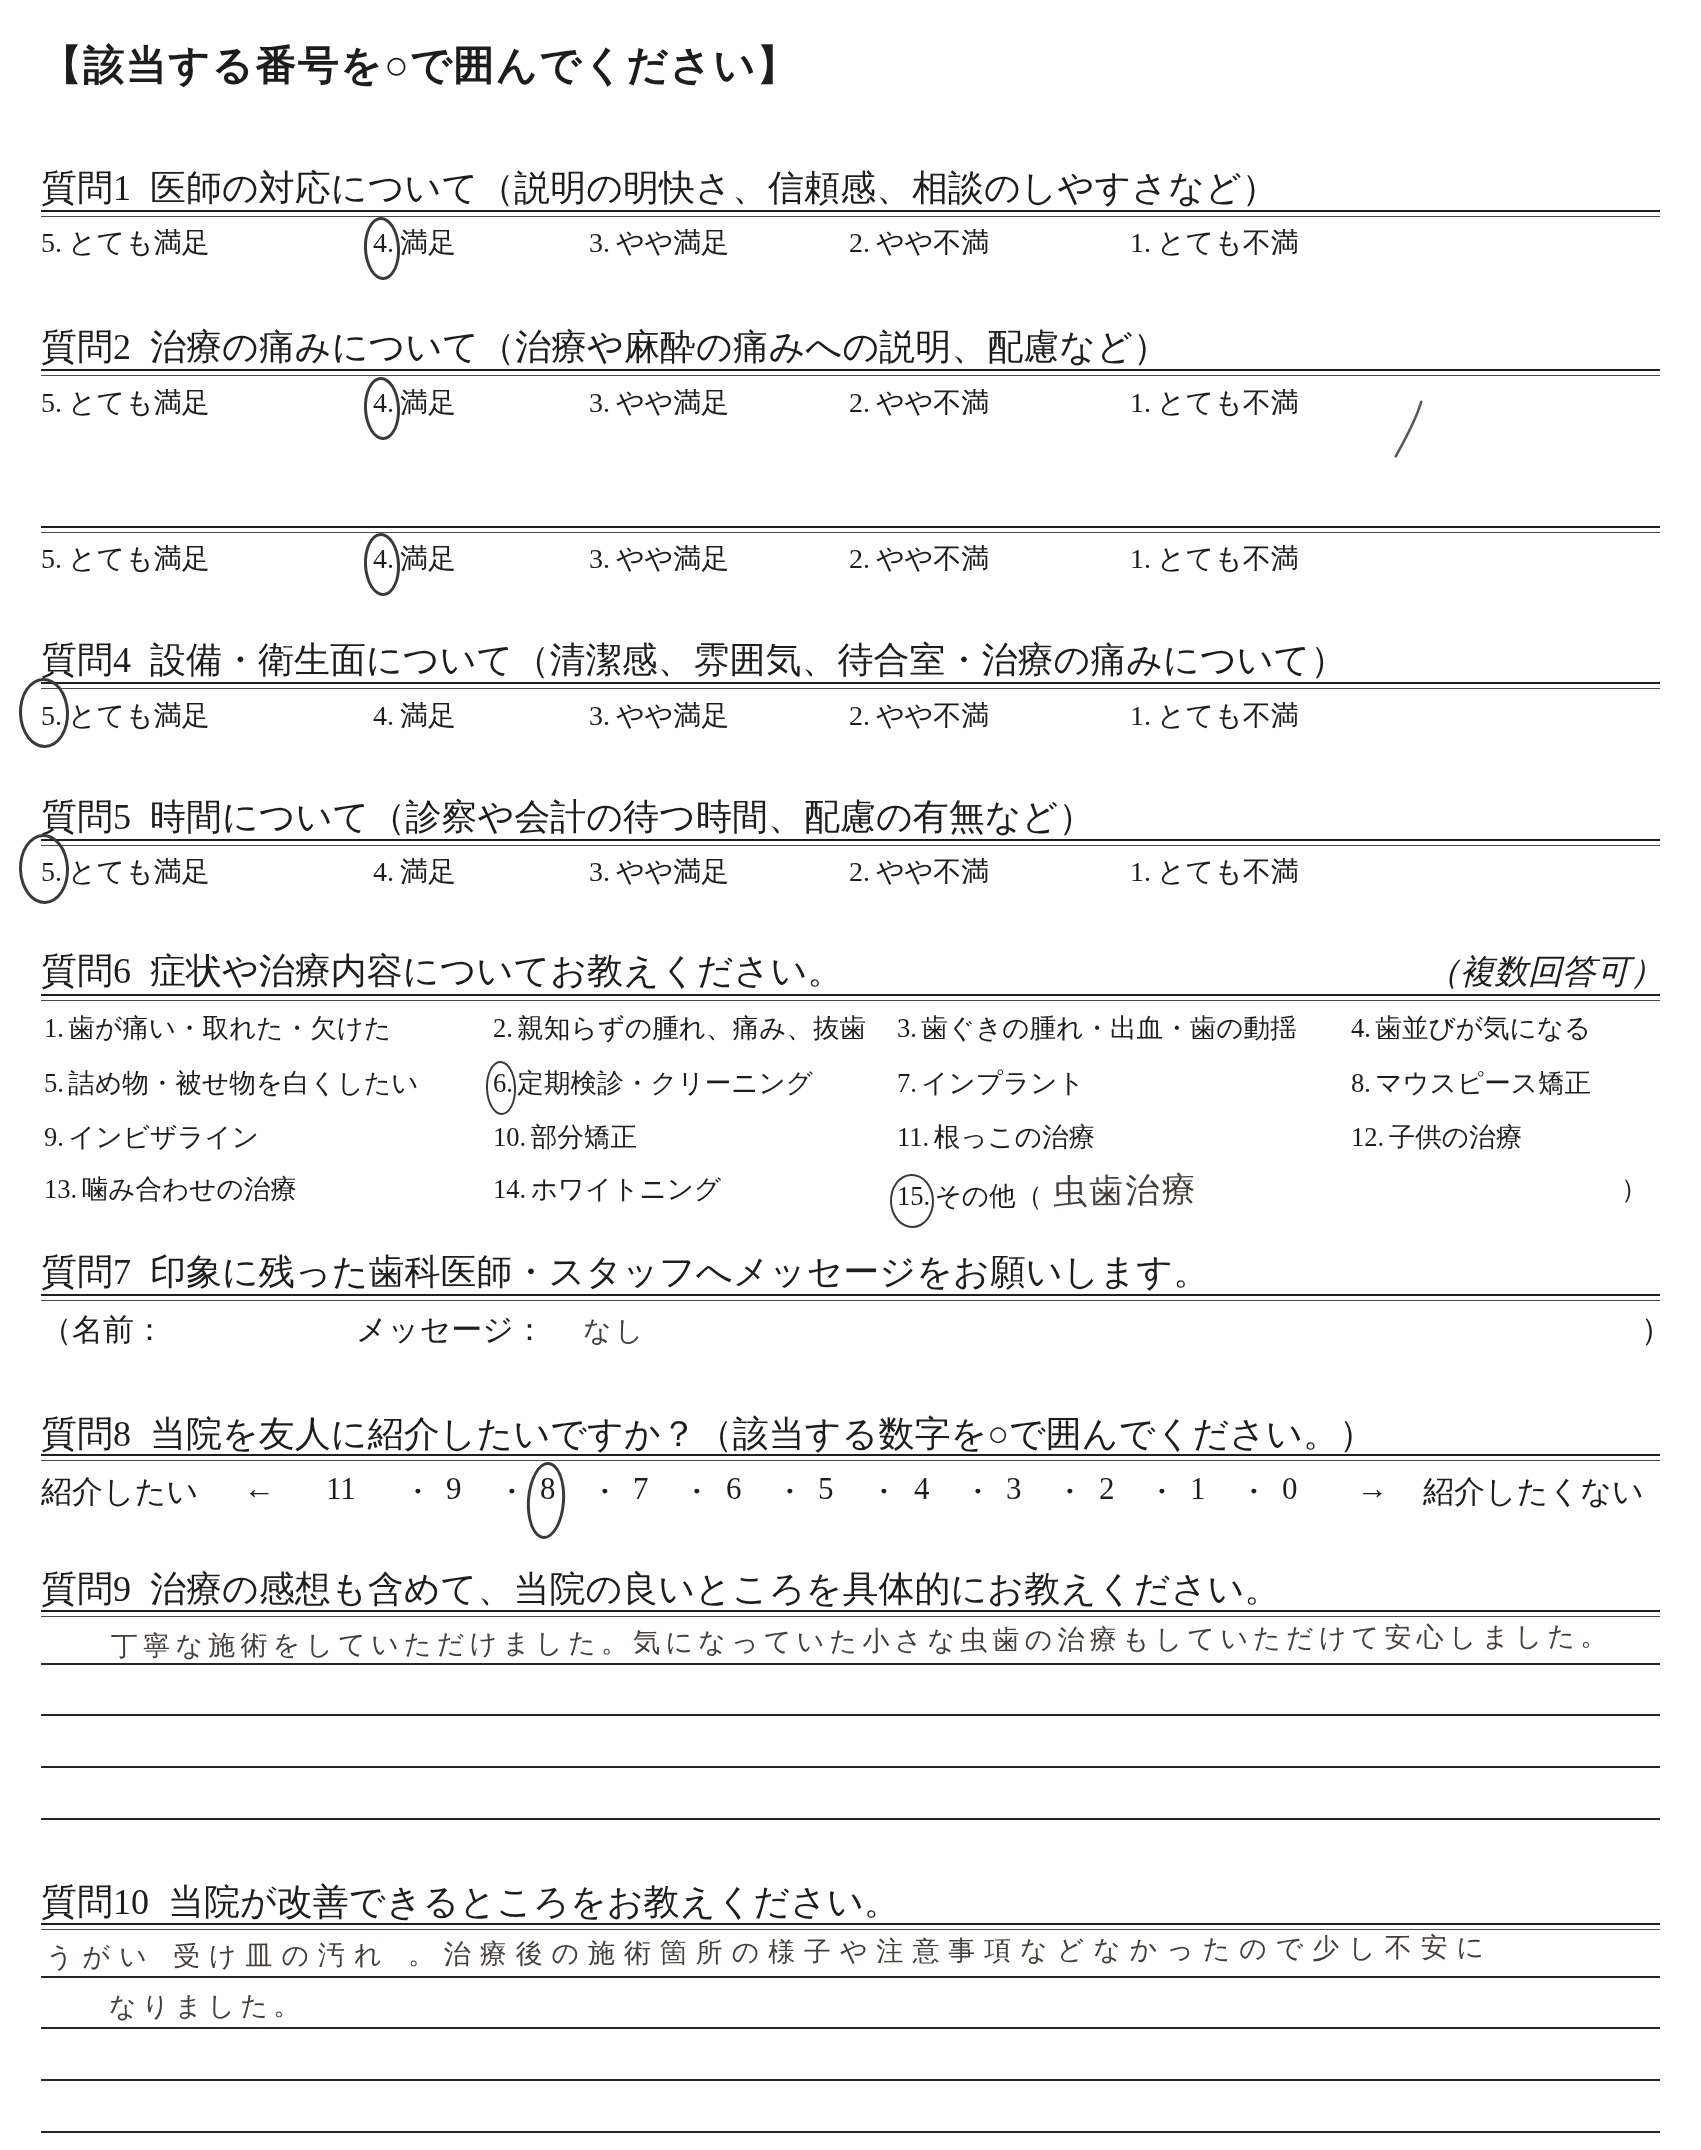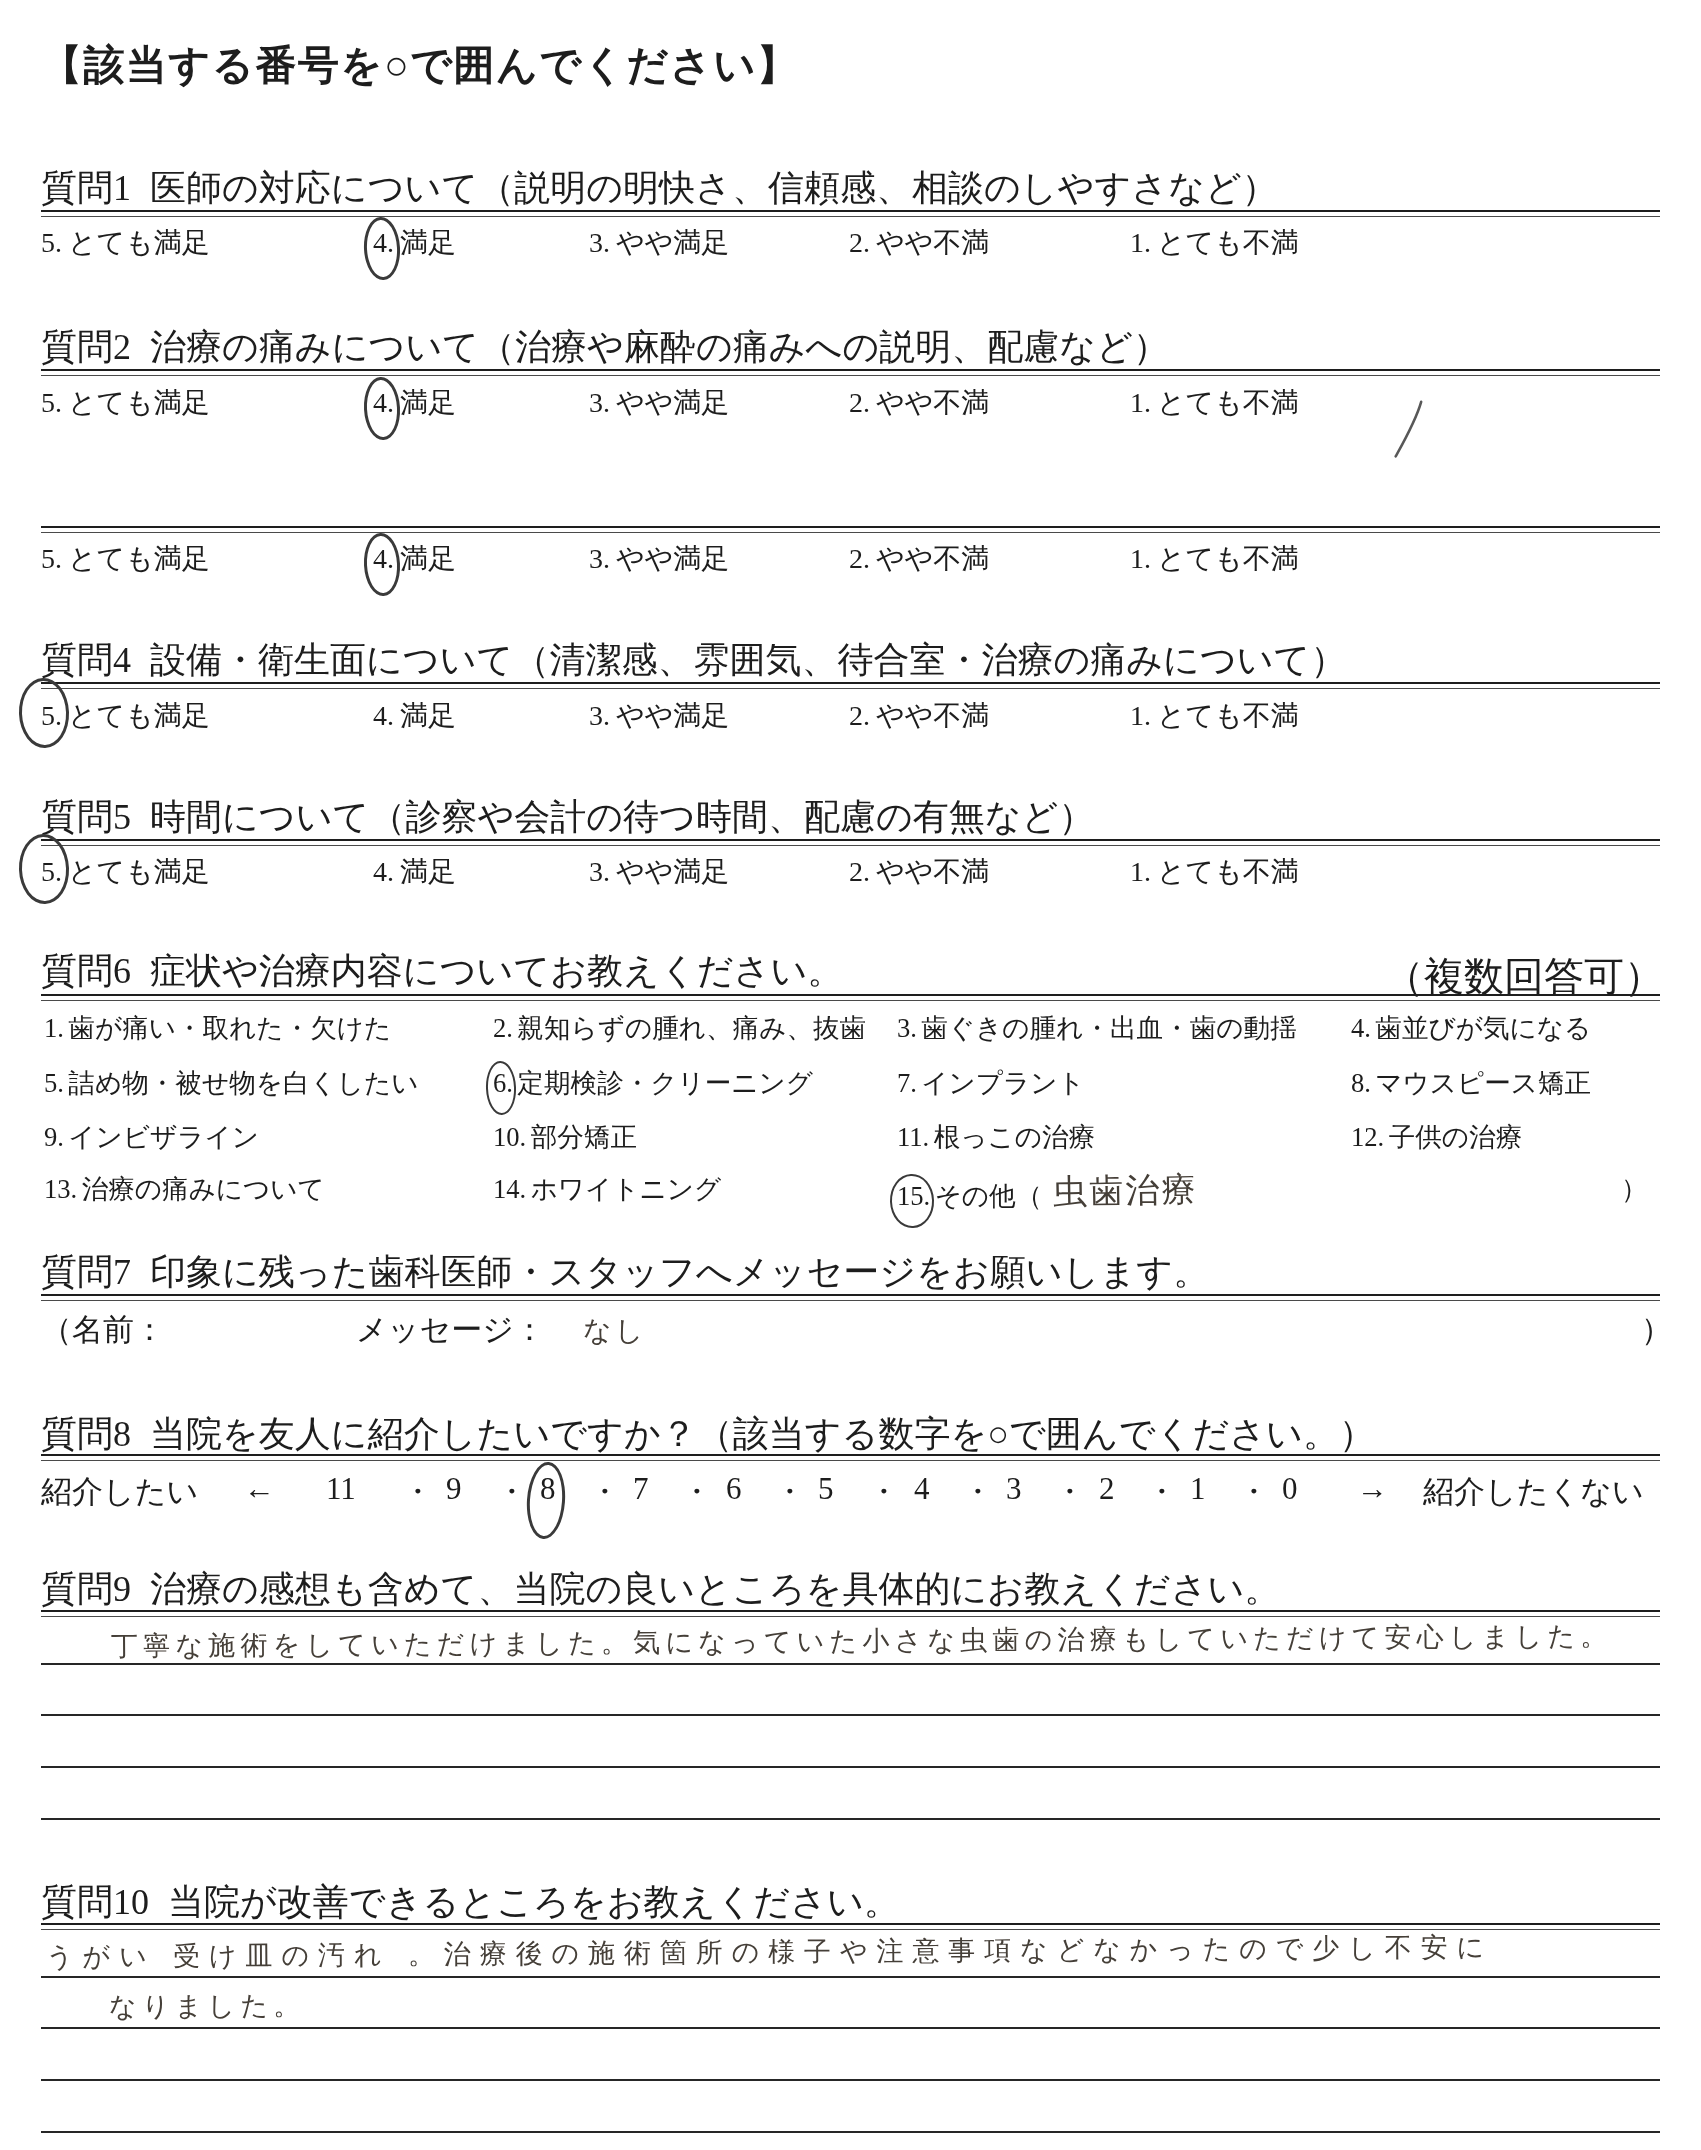--- a/index.html
+++ b/index.html
@@ -10,21 +10,21 @@
     font-family:"Liberation Serif","DejaVu Serif",serif;
     color:#1d1d1d;
     overflow:hidden;
   }
   .abs{position:absolute;}
   .doc-title{
     font-size:41px;font-weight:600;letter-spacing:1.5px;white-space:nowrap;
   }
   .qh{font-size:36px;font-weight:500;letter-spacing:0px;white-space:nowrap;}
   .qh .qt{margin-left:19px;}
-  .note{font-size:40px;font-weight:500;white-space:nowrap;}
+  .note{font-size:34px;font-weight:500;white-space:nowrap;font-style:italic;}
   .rule2{height:3.7px;border-top:2.2px solid #1e1e1e;border-bottom:1.5px solid #4a4a4a;}
   .writeline{height:0;border-top:2.2px solid #262626;}
   .optrow{height:52px;width:1701px;}
   .opt{position:absolute;font-size:28px;white-space:nowrap;}
   .opt .lbl{margin-left:5.9px;}
   .q6opt{font-size:26.6px;}
   .q6opt .lbl{margin-left:4.4px;}
   .num{position:relative;display:inline-block;}
   
   .circled::after{
@@ -140,21 +140,21 @@
     <div class="opt q6opt" style="left:44px;top:55px"><span class="num">5.</span><span class="lbl">詰め物・被せ物を白くしたい</span></div>
     <div class="opt q6opt" style="left:493px;top:55px"><span class="num circled-sm">6.</span><span class="lbl">定期検診・クリーニング</span></div>
     <div class="opt q6opt" style="left:897px;top:55px"><span class="num">7.</span><span class="lbl">インプラント</span></div>
     <div class="opt q6opt" style="left:1351px;top:55px"><span class="num">8.</span><span class="lbl">マウスピース矯正</span></div>
 
     <div class="opt q6opt" style="left:44px;top:109px"><span class="num">9.</span><span class="lbl">インビザライン</span></div>
     <div class="opt q6opt" style="left:493px;top:109px"><span class="num">10.</span><span class="lbl">部分矯正</span></div>
     <div class="opt q6opt" style="left:897px;top:109px"><span class="num">11.</span><span class="lbl">根っこの治療</span></div>
     <div class="opt q6opt" style="left:1351px;top:109px"><span class="num">12.</span><span class="lbl">子供の治療</span></div>
 
-    <div class="opt q6opt" style="left:44px;top:161px"><span class="num">13.</span><span class="lbl">治療の痛みについて</span></div>
+    <div class="opt q6opt" style="left:44px;top:161px"><span class="num">13.</span><span class="lbl">噛み合わせの治療</span></div>
     <div class="opt q6opt" style="left:493px;top:161px"><span class="num">14.</span><span class="lbl">ホワイトニング</span></div>
     <div class="opt q6opt" style="left:897px;top:161px">
       <span class="num circled-sm">15.</span><span class="lbl">その他（</span><span class="hw-big" style="margin-left:10.3px;position:relative;top:-3px;display:inline-block">虫歯治療</span>
     </div>
     <div class="opt q6opt" style="left:1621px;top:161px">）</div>
   </div>
 
   <div class="abs qh" style="left:41px;top:1248px">
     <span>質問7</span><span class="qt">印象に残った歯科医師・スタッフへメッセージをお願いします。</span>
   </div>

